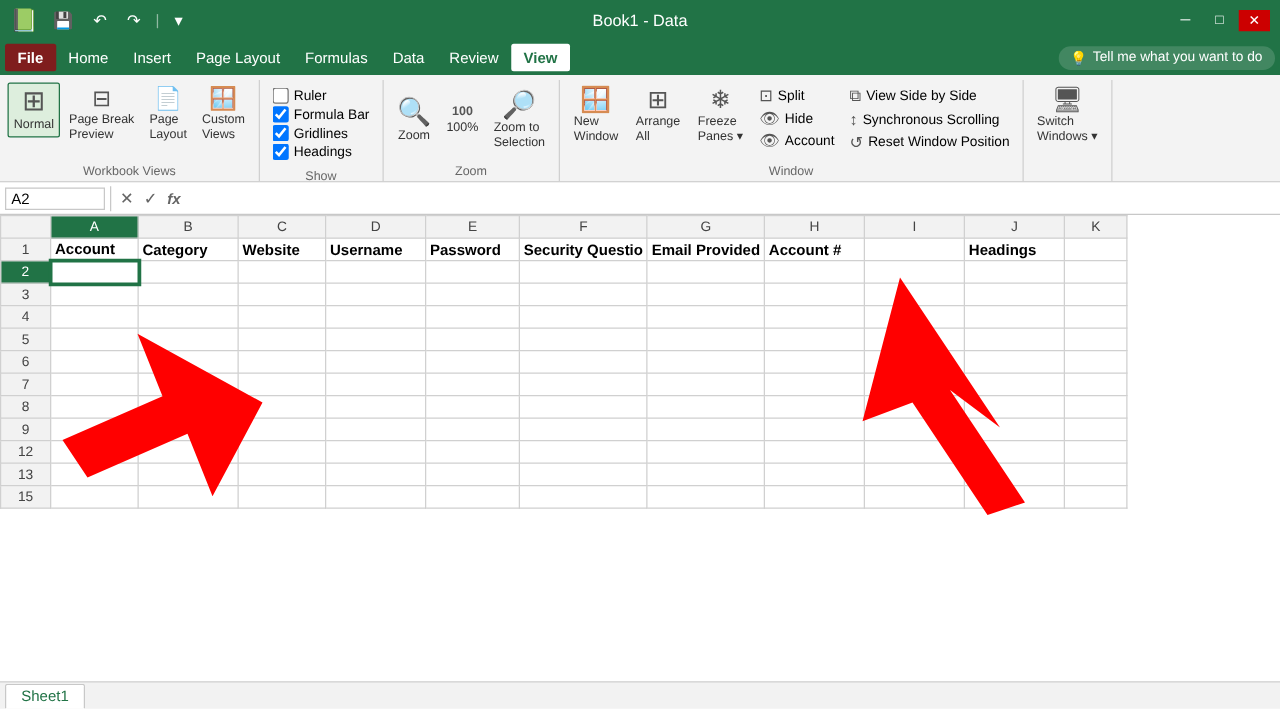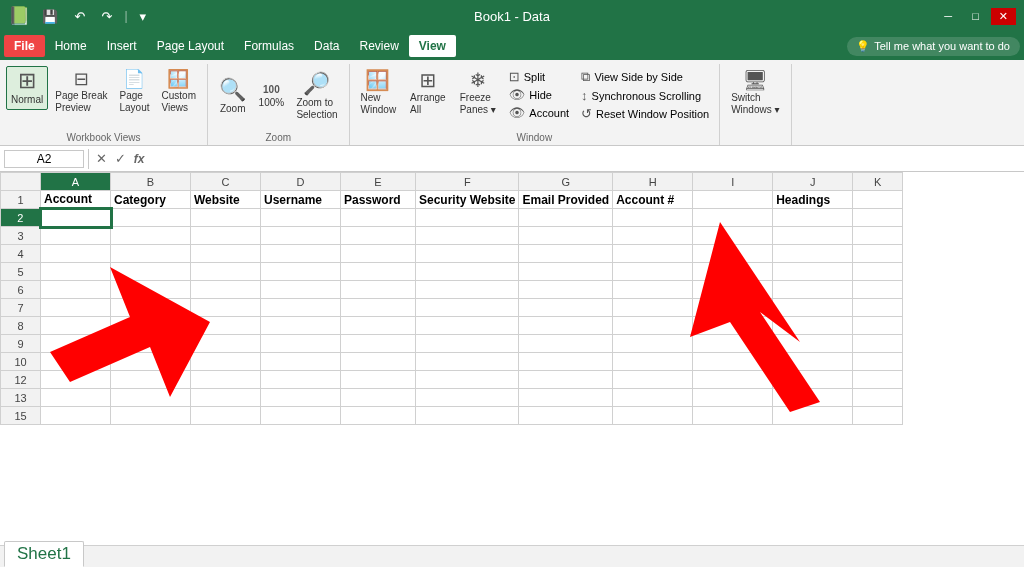--- a/index.html
+++ b/index.html
@@ -146,21 +146,20 @@
       border-bottom: 1px solid #c8c8c8;
       height: 26px;
       background: white;
       padding: 0 4px;
     }
     .name-box {
       width: 80px;
       border: 1px solid #c8c8c8;
       padding: 1px 4px;
       font-size: 12px;
-      text-align: center;
     }
     .formula-divider { width: 1px; background: #c8c8c8; height: 20px; margin: 0 4px; }
     .formula-actions { display: flex; gap: 2px; align-items: center; color: #666; font-size: 13px; }
     .formula-action-btn { cursor: pointer; padding: 0 3px; }
     .formula-input { flex: 1; border: none; outline: none; font-size: 12px; padding: 0 4px; }
     table.grid {
       border-collapse: collapse;
       table-layout: fixed;
     }
     .col-header-row th {
@@ -214,21 +213,21 @@
       background: #f2f2f2;
       border-top: 1px solid #d0d0d0;
       height: 22px;
       padding: 0 4px;
     }
     .sheet-tab {
       padding: 2px 12px;
       border: 1px solid #c8c8c8;
       border-bottom: none;
       background: #d0d0d0;
-      font-size: 17px;
+      font-size: 12px;
       cursor: pointer;
       border-radius: 2px 2px 0 0;
     }
     .sheet-tab.active {
       background: white;
       color: #217346;
       border-bottom: 1px solid white;
     }
 
     
@@ -259,21 +258,21 @@
   </div>
   <div class="title-bar-center">Book1 - Data</div>
   <div class="title-bar-right">
     <button class="window-btn">─</button>
     <button class="window-btn">□</button>
     <button class="window-btn" style="background:#c00;">✕</button>
   </div>
 </div>
 
 <div class="menu-bar">
-  <div class="menu-item" style="background:#ef4444;color:white;font-weight:600;">File</div>
+  <div class="menu-item" style="background:#7f1d1d;color:white;font-weight:600;">File</div>
   <div class="menu-item">Home</div>
   <div class="menu-item">Insert</div>
   <div class="menu-item">Page Layout</div>
   <div class="menu-item">Formulas</div>
   <div class="menu-item">Data</div>
   <div class="menu-item">Review</div>
   <div class="menu-item active">View</div>
   <div class="help-box">
     <span>💡</span>
     <span>Tell me what you want to do</span>
@@ -297,20 +296,43 @@
         <span class="btn-label">Page<br>Layout</span>
       </button>
       <button class="ribbon-btn">
         <span class="btn-icon" style="font-size:18px;">🪟</span>
         <span class="btn-label">Custom<br>Views</span>
       </button>
     </div>
     <div class="ribbon-group-label">Workbook Views</div>
   </div>
 
+  <div class="ribbon-group">
+    <div class="ribbon-group-content">
+      <div class="checkbox-group">
+        <label class="checkbox-item">
+          <input type="checkbox" style=""> 
+            <span>Ruler</span>
+        </label>
+        <label class="checkbox-item">
+          <input type="checkbox" checked="" style=""> 
+            <span>Formula Bar</span>
+        </label>
+        <label class="checkbox-item">
+          <input type="checkbox" checked="" style=""> 
+            <span>Gridlines</span>
+        </label>
+        <label class="checkbox-item">
+          <input type="checkbox" checked="" style=""> 
+            <span>Headings</span>
+        </label>
+      </div>
+    </div>
+    <div class="ribbon-group-label">Show</div>
+  </div>
 
   <div class="ribbon-group">
     <div class="ribbon-group-content zoom-group">
       <button class="ribbon-btn">
         <span class="btn-icon">🔍</span>
         <span class="btn-label">Zoom</span>
       </button>
       <button class="ribbon-btn">
         <span class="btn-icon" style="font-size:10px;font-weight:bold;">100</span>
         <span class="btn-label">100%</span>
@@ -414,21 +436,21 @@
       </thead>
       <tbody id="grid-body">
 
         <tr>
           <td class="row-num">1</td>
           <td class="cell header-cell">Account</td>
           <td class="cell header-cell">Category</td>
           <td class="cell header-cell">Website</td>
           <td class="cell header-cell">Username</td>
           <td class="cell header-cell">Password</td>
-          <td class="cell header-cell">Security Website</td>
+          <td class="cell header-cell">Security Questio</td>
           <td class="cell header-cell">Email Provided</td>
           <td class="cell header-cell">Account #</td>
           <td class="cell"></td>
           <td class="cell header-cell">Headings</td>
           <td class="cell"></td>
         </tr>
 
         <tr>
           <td class="row-num selected" style="background:#217346;color:white;">2</td>
           <td class="cell active-selected"></td>
@@ -535,34 +557,20 @@
             <td class="cell"></td>
             <td class="cell"></td>
             <td class="cell"></td>
             <td class="cell"></td>
             <td class="cell"></td>
             <td class="cell"></td>
             <td class="cell"></td>
             <td class="cell"></td>
           </tr>
           <tr>
-            <td class="row-num">10</td>
-            <td class="cell"></td>
-            <td class="cell"></td>
-            <td class="cell"></td>
-            <td class="cell"></td>
-            <td class="cell"></td>
-            <td class="cell"></td>
-            <td class="cell"></td>
-            <td class="cell"></td>
-            <td class="cell"></td>
-            <td class="cell"></td>
-            <td class="cell"></td>
-          </tr>
-          <tr>
             <td class="row-num">12</td>
             <td class="cell"></td>
             <td class="cell"></td>
             <td class="cell"></td>
             <td class="cell"></td>
             <td class="cell"></td>
             <td class="cell"></td>
             <td class="cell"></td>
             <td class="cell"></td>
             <td class="cell"></td>

